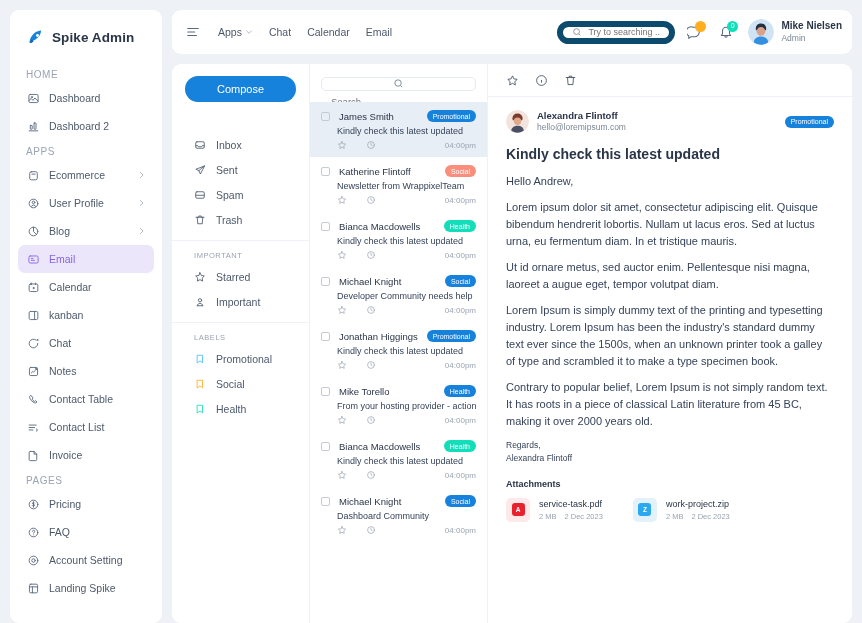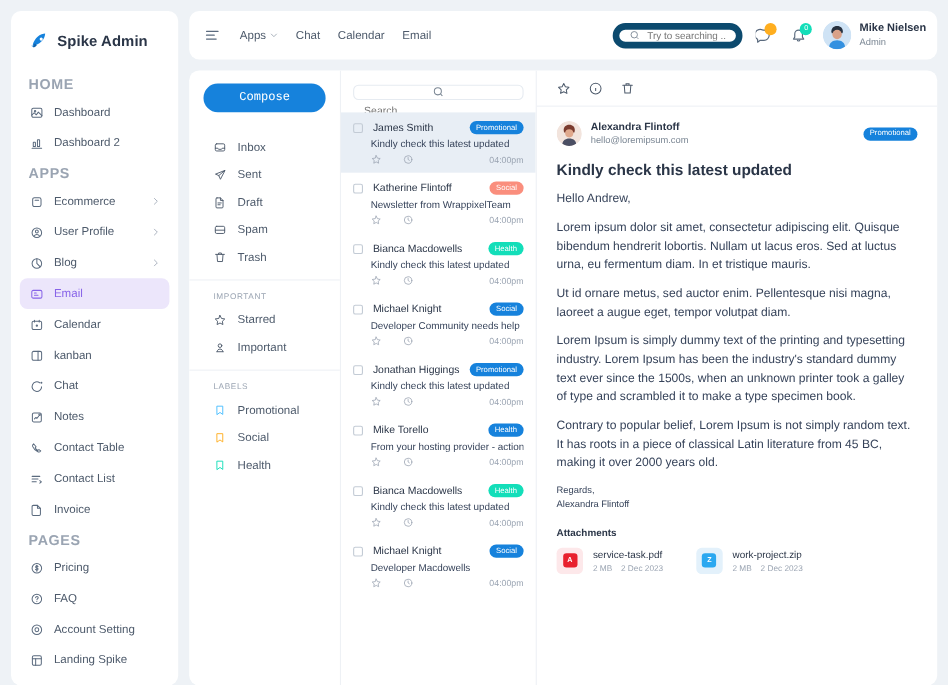--- a/index.html
+++ b/index.html
@@ -19,22 +19,22 @@
     border-radius: 9px;
     height: 613px;
     overflow: hidden;
     position: relative;
   }
   .brand { display: flex; align-items: center; gap: 7px; padding: 18px 0 16px 16px; }
   .brand-icon { width: 19px; height: 19px; display: block; }
   .brand-name { font-size: 13.5px; font-weight: bold; color: #2a3547; letter-spacing: .1px; }
 
   .sec-label {
-    font-size: 13px; letter-spacing: .55px; color: #9aa4b2;
-    padding: 6px 0 4px 16px; font-weight: bold;
+    font-size: 10px; letter-spacing: .55px; color: #9aa4b2;
+    padding: 6px 0 4px 16px; font-weight: normal;
   }
   .nav-item {
     display: flex; align-items: center; gap: 9px;
     margin: 0 8px; padding: 7px 8px; border-radius: 7px;
     cursor: pointer; position: relative;
   }
   .nav-item .lbl { font-size: 10.5px; color: #4d5a6b; white-space: nowrap; }
   .nav-item .ico { width: 14px; height: 14px; flex: 0 0 14px; color: #5a6a7e; display:flex; align-items:center; justify-content:center;}
   .nav-item .ico svg { width: 13px; height: 13px; display:block; }
   .nav-item.active { background: #ece6fb; }
@@ -80,24 +80,24 @@
   .uname { font-size: 10px; font-weight: bold; color: #2a3547; line-height: 1.25;}
   .urole { font-size: 8.5px; color: #7b8794; line-height: 1.3;}
 
   
   .mailshell {
     flex: 1; background: #fff; border-radius: 9px; display: flex; min-height: 0; overflow: hidden;
   }
   
   .mailnav { width: 138px; min-width:138px; border-right: 1px solid #eef1f5; padding: 12px 0 0 0; }
   .compose {
-    display: block; margin: 0 13px 19px 13px; height: 26px; line-height: 26px;
+    display: block; margin: 0 13px 30px 13px; height: 26px; line-height: 26px;
     background: #1682dc; color: #fff; font-size: 11px; text-align: center;
     border-radius: 14px; border: none; width: calc(100% - 26px); cursor: pointer;
-    font-family: Liberation Mono, monospace;
+    font-family: Liberation Sans, sans-serif;
   }
   .mailnav-item {
     display: flex; align-items: center; gap: 9px; padding: 6px 0 6px 22px; cursor: pointer;
   }
   .mailnav-item .ico { width: 13px; height: 13px; color: #4d5a6b; display:flex;align-items:center;}
   .mailnav-item .ico svg { width: 12px; height: 12px; display:block;}
   .mailnav-item .lbl { font-size: 10.5px; color: #4d5a6b; }
   .mailsec {
     font-size: 7.5px; letter-spacing: .55px; color: #9aa4b2; padding: 10px 0 4px 22px;
   }
@@ -435,30 +435,20 @@
                 <svg viewBox="0 0 24 24" fill="none" stroke="currentColor" stroke-width="1.7" stroke-linecap="round" stroke-linejoin="round">
                   <path d="M20.5 4L3.8 10.6l6.1 2.6 2.6 6.1z"></path>
                   <path d="M20.5 4l-10.6 9.2"></path>
                 </svg>
               </span>
               <span class="lbl">Sent</span>
             </div>
             <div class="mailnav-item">
               <span class="ico">
                 <svg viewBox="0 0 24 24" fill="none" stroke="currentColor" stroke-width="1.7" stroke-linecap="round" stroke-linejoin="round">
-                  <path d="M6.5 3.8h6.3l4.7 4.7v11.7a1.8 1.8 0 0 1-1.8 1.8H6.5a1.8 1.8 0 0 1-1.8-1.8V5.6a1.8 1.8 0 0 1 1.8-1.8z"></path>
-                  <path d="M12.8 3.8v4.7h4.7"></path>
-                  <path d="M8.3 13h6M8.3 16.3h4"></path>
-                </svg>
-              </span>
-              <span class="lbl">Draft</span>
-            </div>
-            <div class="mailnav-item">
-              <span class="ico">
-                <svg viewBox="0 0 24 24" fill="none" stroke="currentColor" stroke-width="1.7" stroke-linecap="round" stroke-linejoin="round">
                   <rect x="3.5" y="5.5" width="17" height="13" rx="2.5"></rect>
                   <path d="M3.5 12.5h17"></path>
                 </svg>
               </span>
               <span class="lbl">Spam</span>
             </div>
             <div class="mailnav-item">
               <span class="ico">
                 <svg viewBox="0 0 24 24" fill="none" stroke="currentColor" stroke-width="1.7" stroke-linecap="round" stroke-linejoin="round">
                   <path d="M4 6.5h16M9.5 6.5V4h5v2.5M6.5 6.5l1 13h9l1-13"></path>
@@ -685,21 +675,21 @@
                 </span>
                 <span class="mr-time">04:00pm</span>
               </div>
             </div>
             <div class="mailrow">
               <div class="mr-top">
                 <span class="cbx"></span>
                 <span class="mr-name">Michael Knight</span>
                 <span class="tag" style="background:#1682dc">Social</span>
               </div>
-              <div class="mr-sub">Developer Macdowells</div>
+              <div class="mr-sub">Dashboard Community</div>
               <div class="mr-bot">
                 <span style="color:#9aa4b2">
                   <svg viewBox="0 0 24 24" fill="none" stroke="currentColor" stroke-width="1.7" stroke-linecap="round" stroke-linejoin="round">
                     <path d="M12 3.5l2.7 5.5 6 .9-4.4 4.2 1 6-5.3-2.8-5.3 2.8 1-6L3.3 9.9l6-.9z"></path>
                   </svg>
                 </span>
                 <span>
                   <svg viewBox="0 0 24 24" fill="none" stroke="currentColor" stroke-width="1.7" stroke-linecap="round" stroke-linejoin="round">
                     <circle cx="12" cy="12" r="8.2"></circle>
                     <path d="M12 7.6V12l2.8 1.8"></path>

